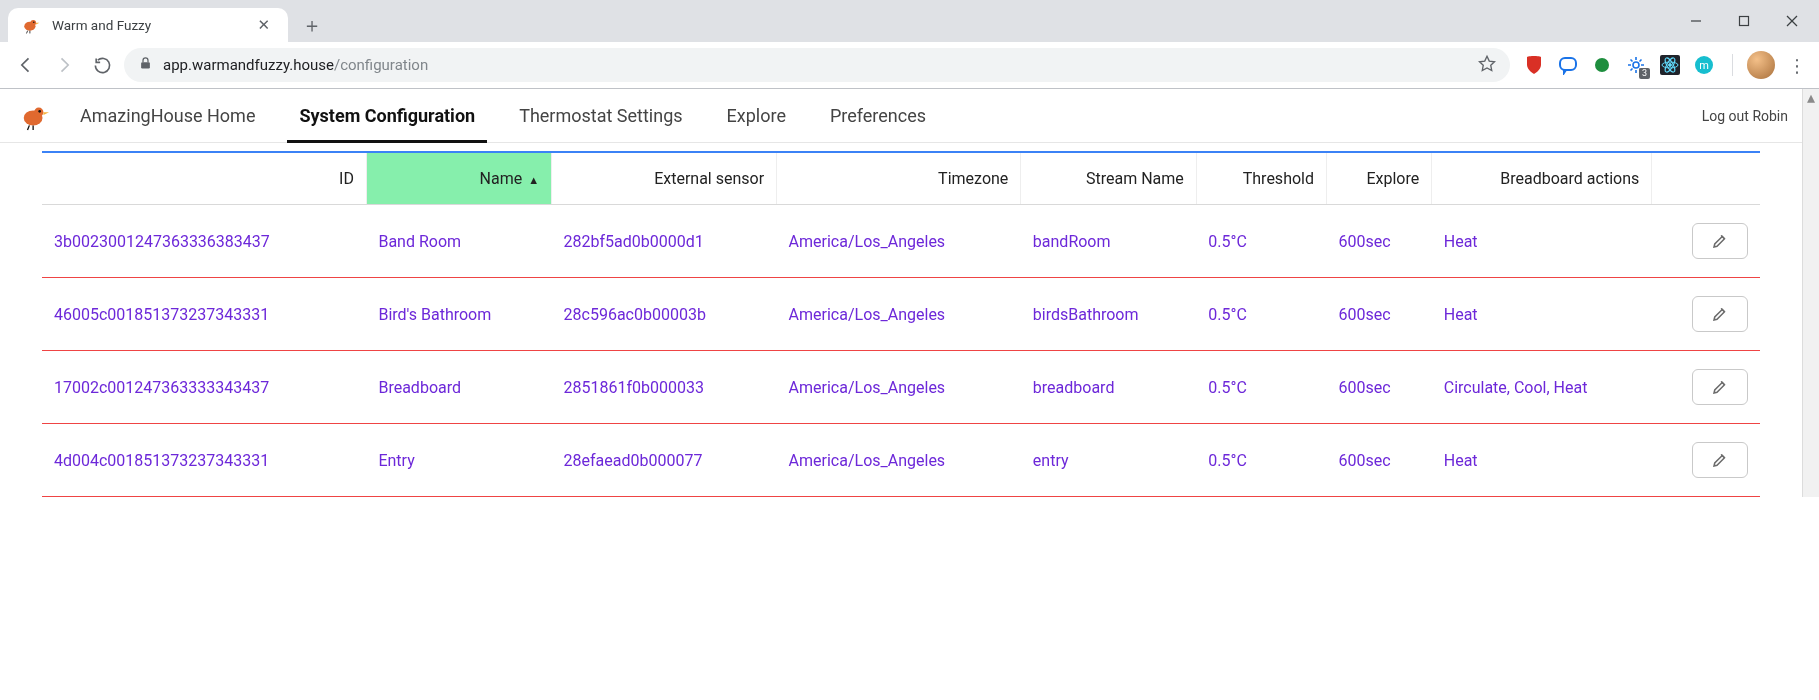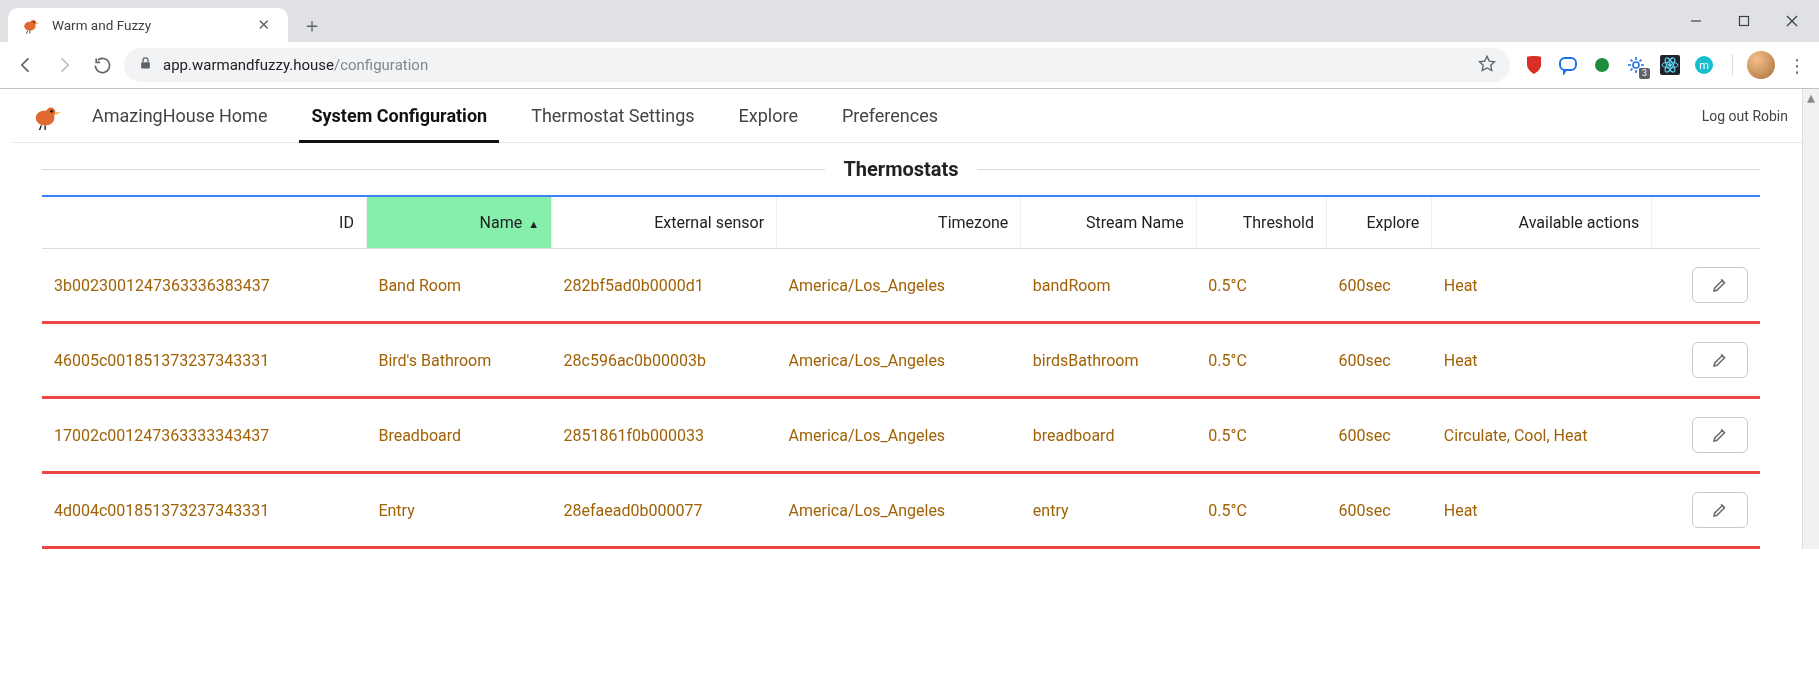--- a/index.html
+++ b/index.html
@@ -24,38 +24,38 @@
   .omnibox .star { color:#5f6368;}
   .ext-icons { display:flex; align-items:center; gap:14px; padding:0 8px;}
   .ext-icon { width:20px; height:20px; display:flex; align-items:center; justify-content:center; position:relative;}
   .ext-badge { position:absolute; bottom:-4px; right:-4px; background:#5f6368; color:#fff; font-size:9px; line-height:1; padding:1px 3px; border-radius:2px;}
   .profile-avatar { width:28px; height:28px; border-radius:50%; background:radial-gradient(circle at 35% 30%, #f4c089, #a86f3a); margin:0 4px;}
   .menu-dots { width:24px; text-align:center; color:#5f6368; font-size:18px; cursor:pointer;}
   .divider-v { width:1px; height:22px; background:#dadce0; margin:0 4px;}
   
   .app-wrap { display:flex;}
   .app { flex:1;}
-  .app-nav { display:flex; align-items:center; border-bottom:1px solid #e6e6e6; padding:0 14px; height:54px;margin-left:12px;}
+  .app-nav { display:flex; align-items:center; border-bottom:1px solid #e6e6e6; padding:0 14px; height:54px;}
   .app-logo { width:30px; height:30px; margin-right:26px; margin-left:6px;}
   .app-tabs { display:flex; gap:36px; height:100%; align-items:center;}
   .app-tab { font-size:18px; color:#444; padding:0 4px; height:100%; display:flex; align-items:center; cursor:pointer; position:relative;}
   .app-tab.active { font-weight:700; color:#111;}
   .app-tab.active::after { content:""; position:absolute; left:-8px; right:-8px; bottom:-1px; height:3px; background:#111;}
   .nav-spacer { flex:1;}
   .logout { font-size:14px; color:#444; cursor:pointer;}
   .content { padding:8px 42px 0 42px;}
   .section-title-row { display:flex; align-items:center; gap:18px; margin:6px 0 14px 0;}
   .section-title-row .rule { flex:1; height:1px; background:#d9d9d9;}
   .section-title { font-size:20px; font-weight:700; color:#222;}
   table { width:100%; border-collapse:collapse;}
   thead th { text-align:right; font-weight:400; font-size:16px; padding:16px 12px; border-bottom:1px solid #d9d9d9; border-top:2px solid #3b82f6; white-space:nowrap;}
   thead th + th { border-left:1px solid #eee;}
   th.sorted { background:#86efac;}
   th.sorted .sort-ind { margin-left:6px; font-size:11px;}
-  tbody td { padding:18px 12px; border-bottom:3px solid #ef4444; font-size:16px; color:#a16207; vertical-align:middle;}
+  tbody td { padding:18px 12px; border-bottom:1px solid #ef4444; font-size:16px; color:#6d28d9; vertical-align:middle;}
   td.actions-col { width:220px;}
   .edit-btn { float:right; width:56px; height:36px; border:1px solid #c9c9c9; border-radius:6px; background:#fff; display:flex; align-items:center; justify-content:center; cursor:pointer;}
   .edit-btn svg { width:18px; height:18px; stroke:#6b6b6b;}
   .page-scrollbar { width:17px; background:#f1f1f1; border-left:1px solid #dcdcdc; position:relative;}
   .page-scrollbar .thumb-track-up { height:17px; display:flex; align-items:center; justify-content:center; color:#8a8a8a;}
   
   .bird svg { width:100%; height:100%; }
 </style>
 </head>
 <body>
@@ -186,37 +186,32 @@
           <div class="app-tab active">System Configuration</div>
           <div class="app-tab">Thermostat Settings</div>
           <div class="app-tab">Explore</div>
           <div class="app-tab">Preferences</div>
         </div>
     <div class="nav-spacer"></div>
     <div class="logout">Log out Robin</div>
   </div>
 
   <div class="content">
-    <div class="section-title-row">
-      <div class="rule"></div>
-      <div class="section-title">Thermostats</div>
-      <div class="rule"></div>
-    </div>
 
     <table>
       <thead>
             <tr id="thead-row">
               <th>ID</th>
               <th class="sorted">Name<span class="sort-ind">▲</span></th>
               <th>External sensor</th>
               <th>Timezone</th>
               <th>Stream Name</th>
               <th>Threshold</th>
               <th>Explore</th>
-              <th>Available actions</th>
+              <th>Breadboard actions</th>
               <th></th>
             </tr>
           </thead>
       <tbody id="tbody">
             <tr>
               <td>3b0023001247363336383437</td>
               <td>Band Room</td>
               <td>282bf5ad0b0000d1</td>
               <td>America/Los_Angeles</td>
               <td>bandRoom</td>

